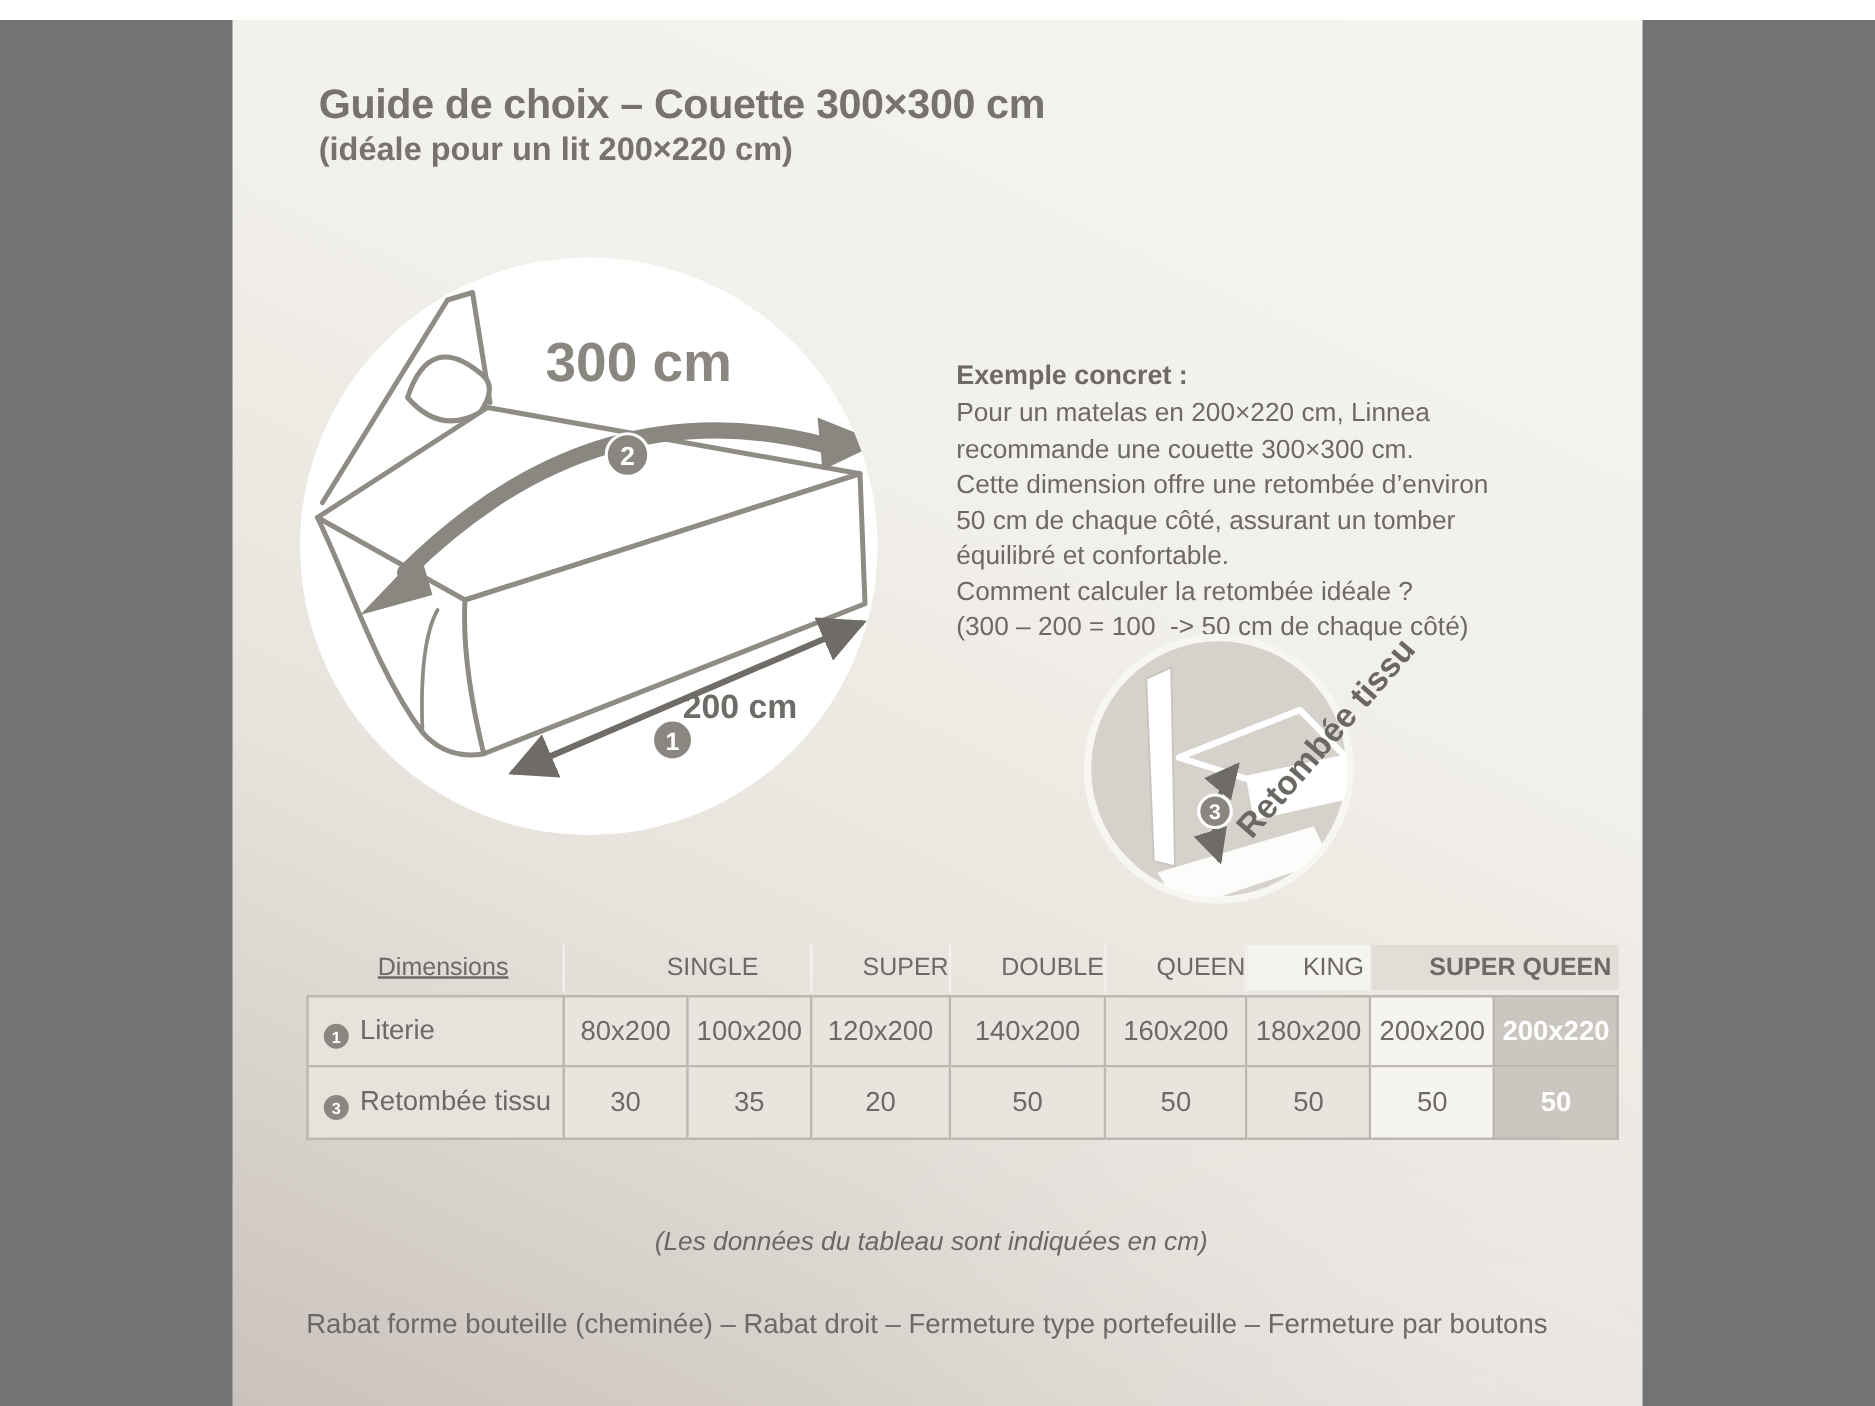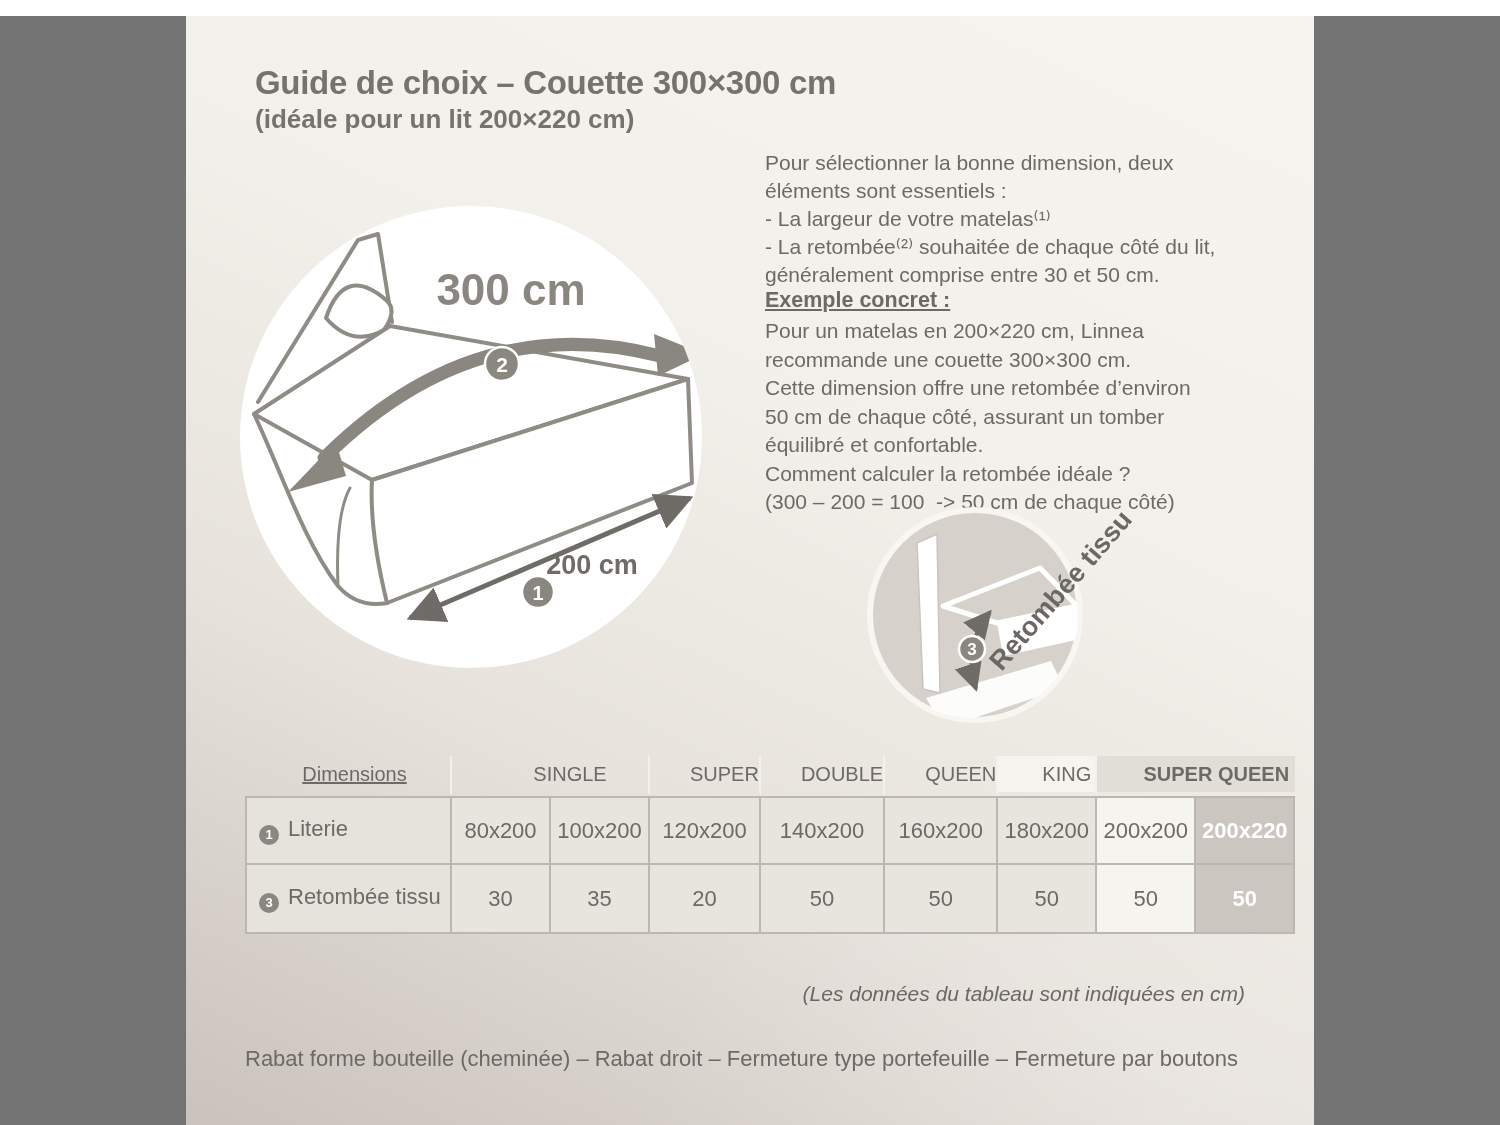--- a/index.html
+++ b/index.html
@@ -9,70 +9,65 @@
   .content {
     position:absolute; left:186px; top:0; width:1128px; height:1125px; overflow:hidden;
     background:
       radial-gradient(ellipse 900px 650px at 88% 98%, rgba(255,255,255,0.18), rgba(255,255,255,0) 60%),
       linear-gradient(205deg, #f6f4ee 0%, #f2f0ea 38%, #e7e2dc 66%, #d4cdc7 88%, #c9c2bc 100%);
   }
   .abs { position:absolute; }
   .page-title { left:69px; top:48px; font-size:33px; font-weight:bold; color:#76726e; letter-spacing:-0.3px; white-space:pre; }
   .page-subtitle { left:69px; top:88px; font-size:26px; font-weight:bold; color:#76726e; white-space:pre; }
   .intro-text { left:579px; top:133px; font-size:21px; line-height:28px; color:#6d6965; white-space:pre; }
-  .example-heading { left:579px; top:272px; font-size:21.5px; font-weight:bold; color:#6d6965; white-space:pre;text-decoration:underline; }
+  .example-heading { left:579px; top:272px; font-size:21.5px; font-weight:bold; color:#6d6965; white-space:pre; }
   .example-text { left:579px; top:301px; font-size:21px; line-height:28.5px; color:#6d6965; white-space:pre; }
 
   svg text { font-family:"Liberation Sans","DejaVu Sans",sans-serif; }
 
   .drop-label { left:820px; top:630px; height:30px; line-height:30px; font-size:27px; font-weight:bold;
     color:#6b6763; transform:rotate(-49deg); transform-origin:0 100%; white-space:nowrap; }
 
   table.size-table { position:absolute; left:59px; top:740px; border-spacing:0; table-layout:fixed; }
   .size-table th, .size-table td { font-weight:normal; }
   .size-table thead th {
     height:40px; font-size:20px; color:#6d6965; text-align:center; vertical-align:middle;
     border-right:2px solid #f3f1ec; border-bottom:4px solid transparent; background-clip:padding-box;padding-left:40px;
   }
   .size-table thead th.h-corner { text-align:center; padding-left:14px;text-decoration:underline; }
   .size-table thead th:last-child { border-right:none; }
   .size-table thead th.h-king { background-color:#f6f4ef; }
   .size-table thead th.h-super { background-color:#e1ded7; font-weight:bold; }
   .size-table tbody td {
-    height:69px; font-size:22px; text-align:center; vertical-align:middle; color:#6d6965;
+    height:58px; font-size:22px; text-align:center; vertical-align:middle; color:#6d6965;
     background-color:#e8e4de; border-right:2px solid #bcb8b1; border-bottom:2px solid #bcb8b1;
   }
   .size-table tbody tr td:first-child { border-left:2px solid #bcb8b1; }
   .size-table tbody tr:first-child td { border-top:2px solid #bcb8b1; }
   .size-table tbody td.row-label { text-align:left; padding-left:12px; background-color:#e6e2dc; }
   .size-table tbody td.c7 { background-color:#f6f4ef; }
   .size-table tbody td.c8 { background-color:#cbc7c0; color:#ffffff; font-weight:bold; }
   .badge {
     display:inline-flex; width:20px; height:20px; border-radius:50%; background:#8a8680; color:#fff;
     font-size:13px; font-weight:bold; align-items:center; justify-content:center; margin-right:9px;
     vertical-align:-3px;
   }
-  .table-note { left:59px; top:966px; width:1000px; text-align:right; font-style:italic; font-size:21px; color:#6b6763; white-space:pre; }
+  .table-note { left:59px; top:966px; width:1000px; text-align:center; font-style:italic; font-size:21px; color:#6b6763; white-space:pre; }
   .footer-heading { left:59px; top:997px; font-size:23px; color:#6d6965; text-decoration:underline; text-underline-offset:5px; white-space:pre; }
   .footer-text { left:59px; top:1030px; font-size:22px; color:#6d6965; white-space:pre; }
 </style>
 </head>
 <body>
 
 <div class="stage">
   <div class="content">
 
     <div class="abs page-title">Guide de choix – Couette 300×300 cm</div>
     <div class="abs page-subtitle">(idéale pour un lit 200×220 cm)</div>
 
-    <div class="abs intro-text">Pour sélectionner la bonne dimension, deux
-éléments sont essentiels :
-- La largeur de votre matelas⁽¹⁾
-- La retombée⁽²⁾ souhaitée de chaque côté du lit,
-généralement comprise entre 30 et 50 cm.</div>
     <div class="abs example-heading">Exemple concret :</div>
     <div class="abs example-text">Pour un matelas en 200×220 cm, Linnea
 recommande une couette 300×300 cm.
 Cette dimension offre une retombée d’environ
 50 cm de chaque côté, assurant un tomber
 équilibré et confortable.
 Comment calculer la retombée idéale ?
 (300 – 200 = 100  -&gt; 50 cm de chaque côté)</div>
 
     <svg class="abs" style="left:54px; top:190px;" width="470" height="470" viewBox="0 0 470 470">

